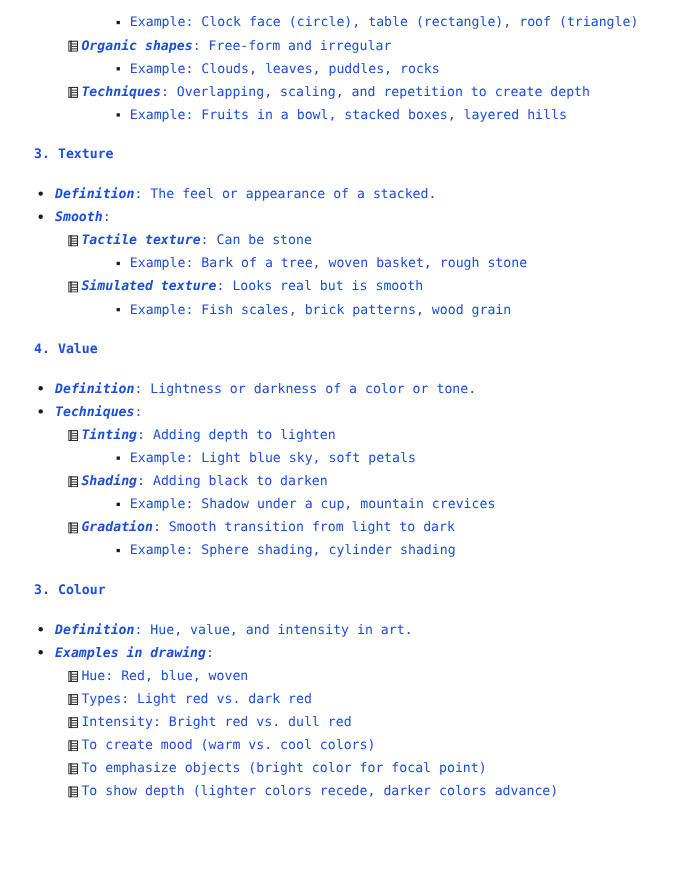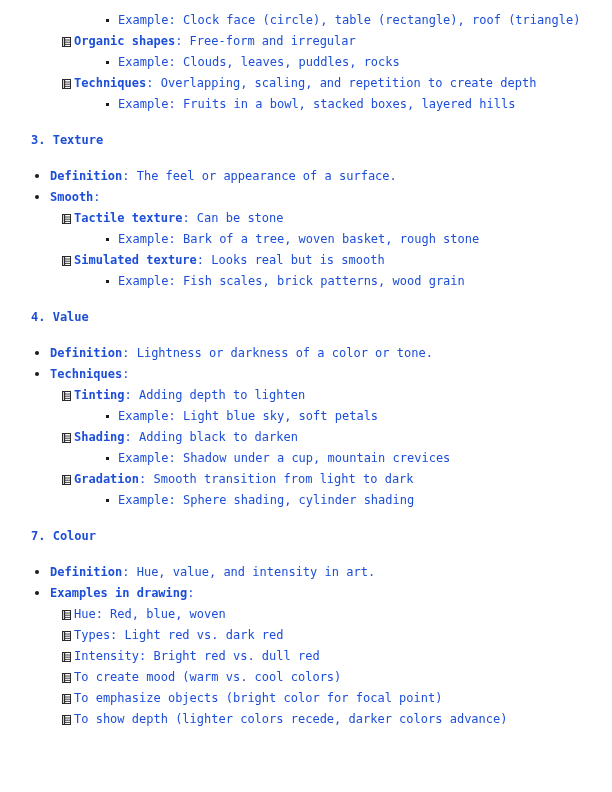--- a/index.html
+++ b/index.html
@@ -25,21 +25,21 @@
     height: 21px;
     line-height: 21px;
     margin: 15px 16px;
     padding-left: 15px;
     font-weight: bold;
     white-space: pre;
   }
   .lv1 { padding-left: 50px; }
   .lv2 { padding-left: 74px; }
   .lv3 { padding-left: 118px; }
-  .lead { font-weight: bold; }
+  .lead { font-weight: bold; font-style: italic; }
   .bullet { position: absolute; display: block; }
   .b1 {
     left: 35px; top: 8px;
     width: 4px; height: 4px;
     border-radius: 50%;
     background: #1b1b1b;
   }
   .b2 { left: 62px; top: 5px; width: 9px; height: 11px; }
   .b2 svg { display: block; }
   .b3 {
@@ -64,21 +64,21 @@
       <div class="line lv3"><span class="bullet b3"></span><span>Example: Clouds, leaves, puddles, rocks</span></div>
       <div class="line lv2"><span class="bullet b2"><svg width="9" height="11" viewBox="0 0 9 11" aria-hidden="true">
             <rect x="0.5" y="1.5" width="8" height="9" fill="none" stroke="#2b2b2b" stroke-width="1"></rect>
             <line x1="2.5" y1="1" x2="2.5" y2="11" stroke="#2b2b2b" stroke-width="1.4"></line>
             <line x1="3" y1="4" x2="8.6" y2="4" stroke="#2b2b2b" stroke-width="0.9"></line>
             <line x1="3" y1="6.2" x2="8.6" y2="6.2" stroke="#2b2b2b" stroke-width="0.9"></line>
             <line x1="3" y1="8.4" x2="8.6" y2="8.4" stroke="#2b2b2b" stroke-width="0.9"></line>
           </svg></span><span class="lead">Techniques</span><span>: Overlapping, scaling, and repetition to create depth</span></div>
       <div class="line lv3"><span class="bullet b3"></span><span>Example: Fruits in a bowl, stacked boxes, layered hills</span></div>
       <div class="heading">3. Texture</div>
-      <div class="line lv1"><span class="bullet b1"></span><span class="lead">Definition</span><span>: The feel or appearance of a surface.</span></div>
+      <div class="line lv1"><span class="bullet b1"></span><span class="lead">Definition</span><span>: The feel or appearance of a stacked.</span></div>
       <div class="line lv1"><span class="bullet b1"></span><span class="lead">Smooth</span><span>:</span></div>
       <div class="line lv2"><span class="bullet b2"><svg width="9" height="11" viewBox="0 0 9 11" aria-hidden="true">
             <rect x="0.5" y="1.5" width="8" height="9" fill="none" stroke="#2b2b2b" stroke-width="1"></rect>
             <line x1="2.5" y1="1" x2="2.5" y2="11" stroke="#2b2b2b" stroke-width="1.4"></line>
             <line x1="3" y1="4" x2="8.6" y2="4" stroke="#2b2b2b" stroke-width="0.9"></line>
             <line x1="3" y1="6.2" x2="8.6" y2="6.2" stroke="#2b2b2b" stroke-width="0.9"></line>
             <line x1="3" y1="8.4" x2="8.6" y2="8.4" stroke="#2b2b2b" stroke-width="0.9"></line>
           </svg></span><span class="lead">Tactile texture</span><span>: Can be stone</span></div>
       <div class="line lv3"><span class="bullet b3"></span><span>Example: Bark of a tree, woven basket, rough stone</span></div>
       <div class="line lv2"><span class="bullet b2"><svg width="9" height="11" viewBox="0 0 9 11" aria-hidden="true">
@@ -109,21 +109,21 @@
           </svg></span><span class="lead">Shading</span><span>: Adding black to darken</span></div>
       <div class="line lv3"><span class="bullet b3"></span><span>Example: Shadow under a cup, mountain crevices</span></div>
       <div class="line lv2"><span class="bullet b2"><svg width="9" height="11" viewBox="0 0 9 11" aria-hidden="true">
             <rect x="0.5" y="1.5" width="8" height="9" fill="none" stroke="#2b2b2b" stroke-width="1"></rect>
             <line x1="2.5" y1="1" x2="2.5" y2="11" stroke="#2b2b2b" stroke-width="1.4"></line>
             <line x1="3" y1="4" x2="8.6" y2="4" stroke="#2b2b2b" stroke-width="0.9"></line>
             <line x1="3" y1="6.2" x2="8.6" y2="6.2" stroke="#2b2b2b" stroke-width="0.9"></line>
             <line x1="3" y1="8.4" x2="8.6" y2="8.4" stroke="#2b2b2b" stroke-width="0.9"></line>
           </svg></span><span class="lead">Gradation</span><span>: Smooth transition from light to dark</span></div>
       <div class="line lv3"><span class="bullet b3"></span><span>Example: Sphere shading, cylinder shading</span></div>
-      <div class="heading">7. Colour</div>
+      <div class="heading">3. Colour</div>
       <div class="line lv1"><span class="bullet b1"></span><span class="lead">Definition</span><span>: Hue, value, and intensity in art.</span></div>
       <div class="line lv1"><span class="bullet b1"></span><span class="lead">Examples in drawing</span><span>:</span></div>
       <div class="line lv2"><span class="bullet b2"><svg width="9" height="11" viewBox="0 0 9 11" aria-hidden="true">
             <rect x="0.5" y="1.5" width="8" height="9" fill="none" stroke="#2b2b2b" stroke-width="1"></rect>
             <line x1="2.5" y1="1" x2="2.5" y2="11" stroke="#2b2b2b" stroke-width="1.4"></line>
             <line x1="3" y1="4" x2="8.6" y2="4" stroke="#2b2b2b" stroke-width="0.9"></line>
             <line x1="3" y1="6.2" x2="8.6" y2="6.2" stroke="#2b2b2b" stroke-width="0.9"></line>
             <line x1="3" y1="8.4" x2="8.6" y2="8.4" stroke="#2b2b2b" stroke-width="0.9"></line>
           </svg></span><span>Hue: Red, blue, woven</span></div>
       <div class="line lv2"><span class="bullet b2"><svg width="9" height="11" viewBox="0 0 9 11" aria-hidden="true">

